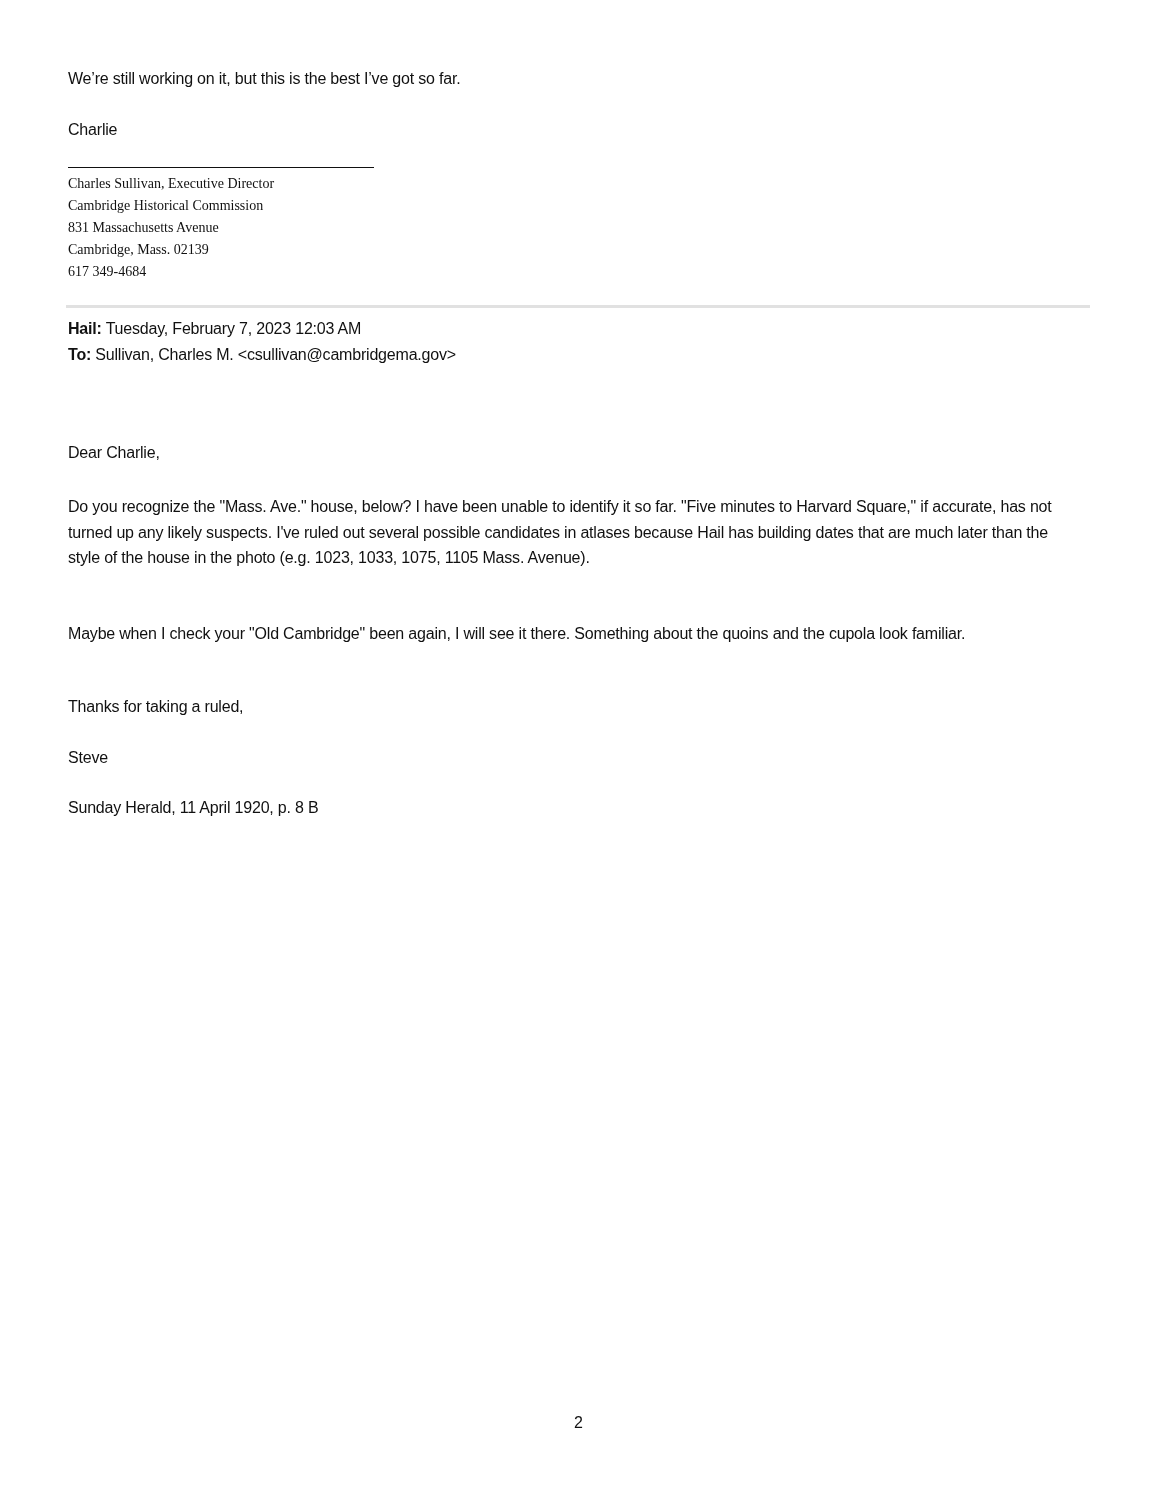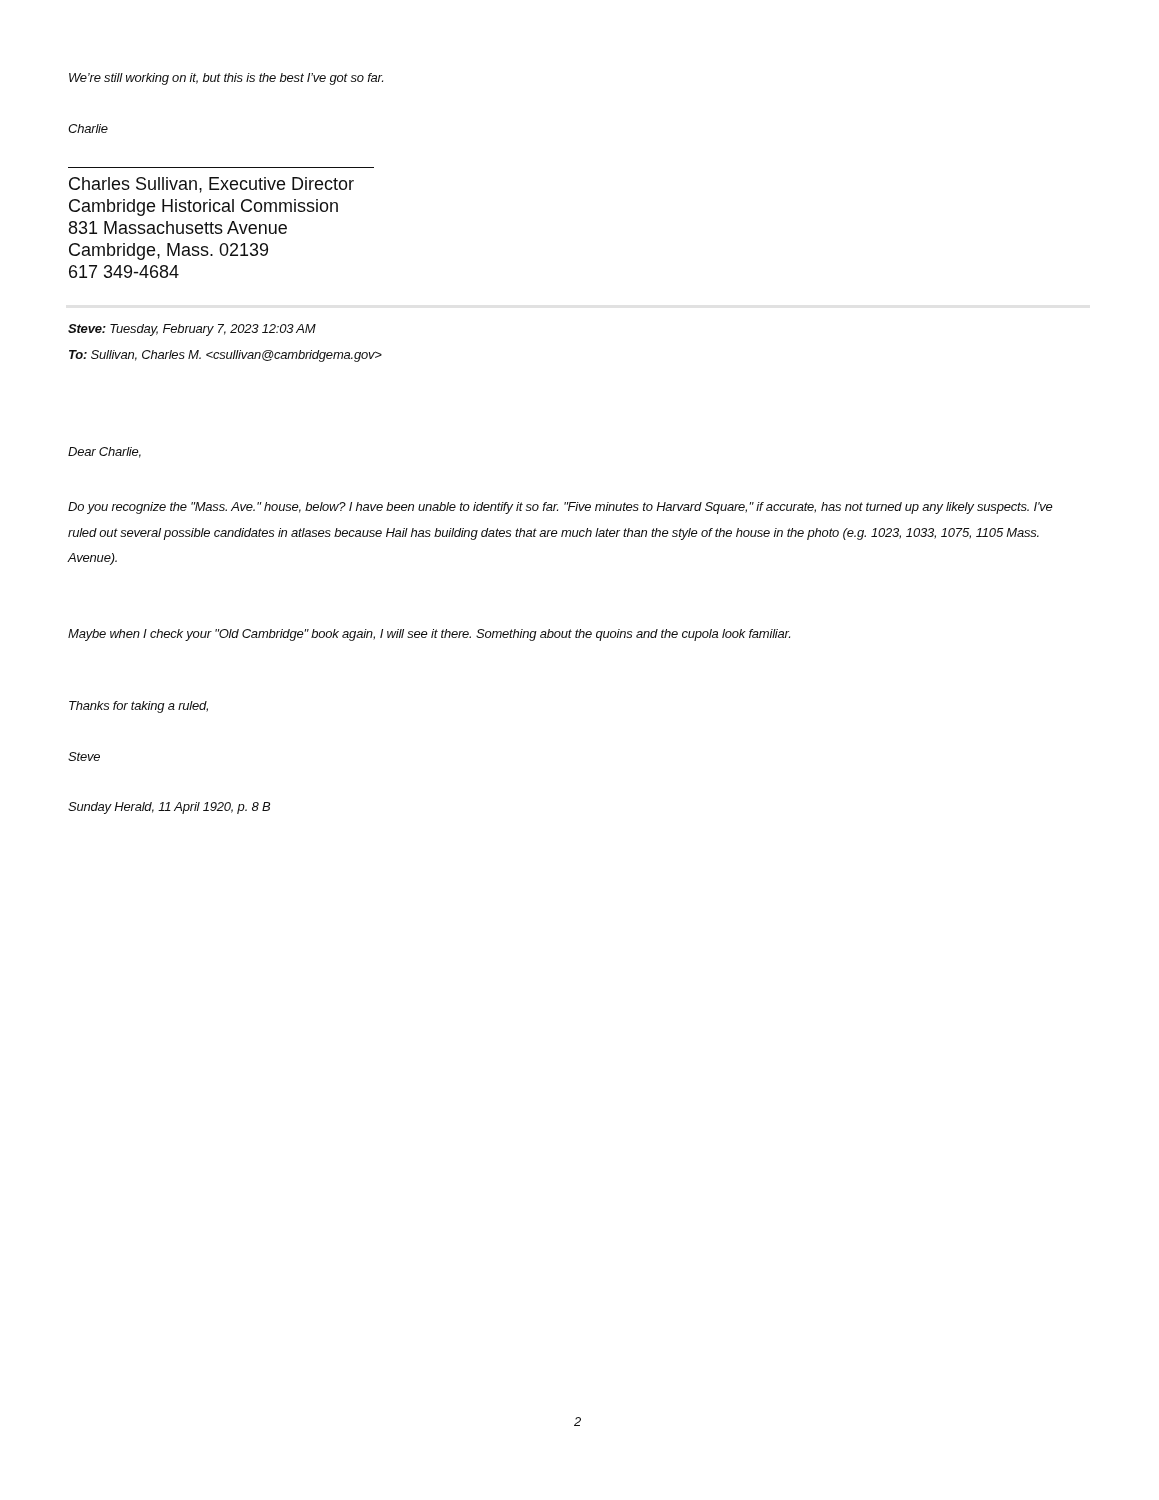--- a/index.html
+++ b/index.html
@@ -1,18 +1,18 @@
 <!DOCTYPE html>
 <html><head>
   <meta charset="utf-8">
   <style>
     html, body { margin: 0; padding: 0; background: #ffffff; }
     body { width: 1159px; height: 1500px; position: relative; overflow: hidden; color: #111; }
-    .calibri { font-family: "Liberation Sans", sans-serif; font-size: 13px; letter-spacing: -0.2px; font-style: italic; }
-    .arial { font-family: Liberation Sans, sans-serif; font-size: 18px; line-height: 22px; }
+    .calibri { font-family: "Liberation Sans", sans-serif; font-size: 16px; letter-spacing: -0.2px; }
+    .arial { font-family: Liberation Serif, serif; font-size: 14px; line-height: 22px; }
     .abs { position: absolute; }
     #intro { left: 68px; top: 70px; }
     #charlie { left: 68px; top: 121px; text-align: center; }
     #sig-rule { left: 68px; top: 167px; width: 306px; height: 0; border-top: 1.5px solid #111; }
     #sig-block { left: 68px; top: 173px; }
     #sep { left: 66px; top: 305px; width: 1024px; height: 3px; background: #e1e1e1; }
     #headers { left: 68px; top: 316px; line-height: 25.5px; }
     #headers b { font-weight: bold; }
     #greeting { left: 68px; top: 444px; }
     #p1 { left: 68px; top: 494px; width: 1010px; line-height: 25.5px; }
@@ -32,24 +32,24 @@
   <div>Charles Sullivan, Executive Director</div>
   <div>Cambridge Historical Commission</div>
   <div>831 Massachusetts Avenue</div>
   <div>Cambridge, Mass.  02139</div>
   <div>617 349-4684</div>
 </div>
 
 <div class="abs" id="sep"></div>
 
 <div class="abs calibri" id="headers">
-  <div><b>Steve:</b><span> Tuesday, February 7, 2023 12:03 AM</span></div>
+  <div><b>Hail:</b><span> Tuesday, February 7, 2023 12:03 AM</span></div>
   <div><b>To:</b><span> Sullivan, Charles M. &lt;csullivan@cambridgema.gov&gt;</span></div>
 </div>
 
 <div class="abs calibri" id="greeting">Dear Charlie,</div>
 <div class="abs calibri" id="p1">Do you recognize the "Mass. Ave." house, below?  I have been unable to identify it so far. "Five minutes to Harvard Square," if accurate, has not turned up any likely suspects. I've ruled out several possible candidates in atlases because Hail has building dates that are much later than the style of the house in the photo (e.g. 1023, 1033, 1075, 1105 Mass. Avenue).</div>
-<div class="abs calibri" id="p2">Maybe when I check your "Old Cambridge" book again, I will see it there. Something about the quoins and the cupola look familiar.</div>
+<div class="abs calibri" id="p2">Maybe when I check your "Old Cambridge" been again, I will see it there. Something about the quoins and the cupola look familiar.</div>
 <div class="abs calibri" id="thanks">Thanks for taking a ruled,</div>
 <div class="abs calibri" id="steve">Steve</div>
 <div class="abs calibri" id="citation">Sunday Herald, 11 April 1920, p. 8 B</div>
 
 <div class="abs calibri" id="page-num">2</div>
 
 </body></html>

